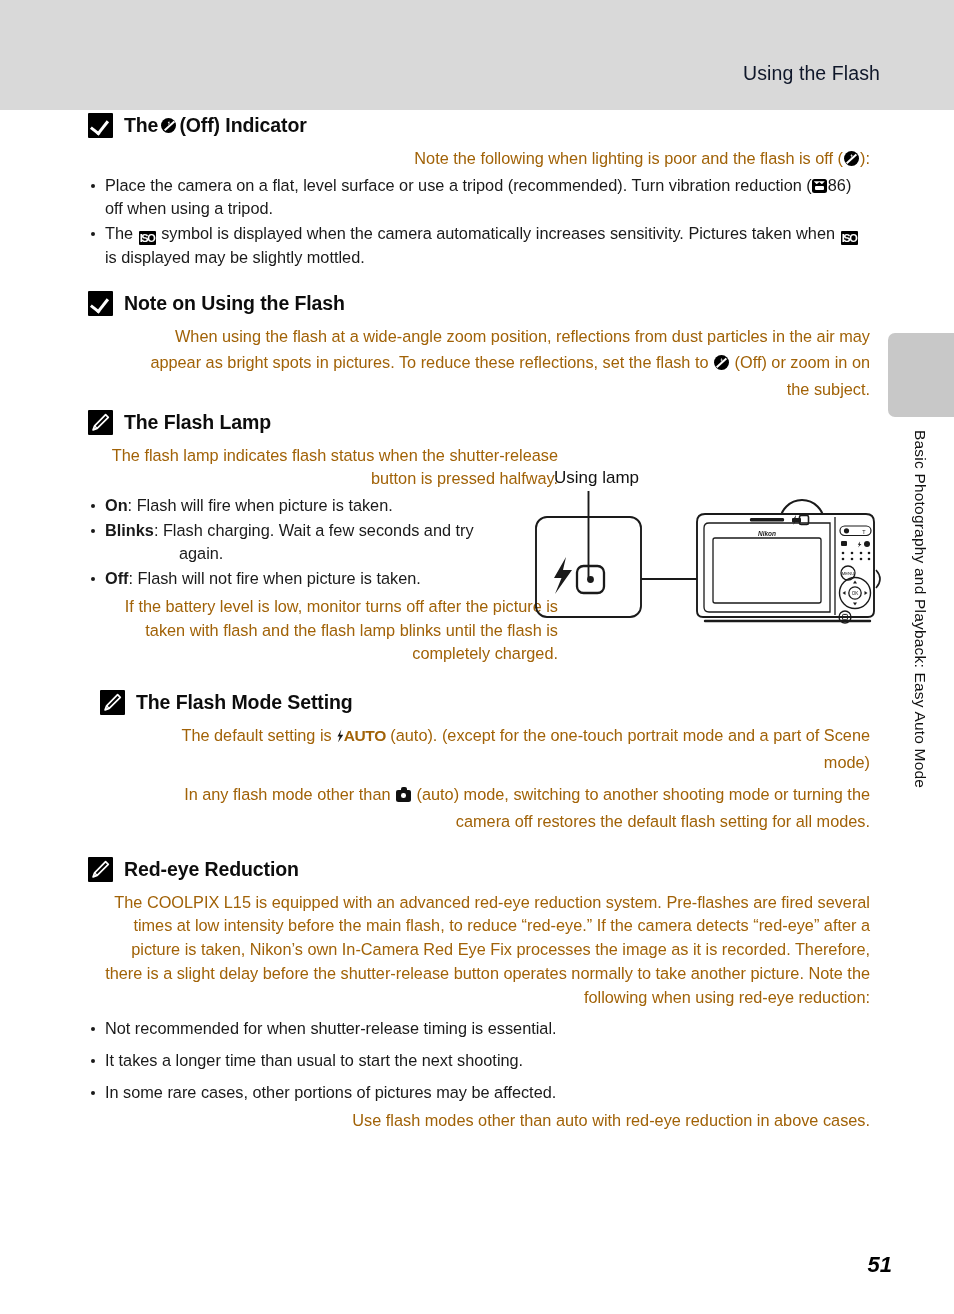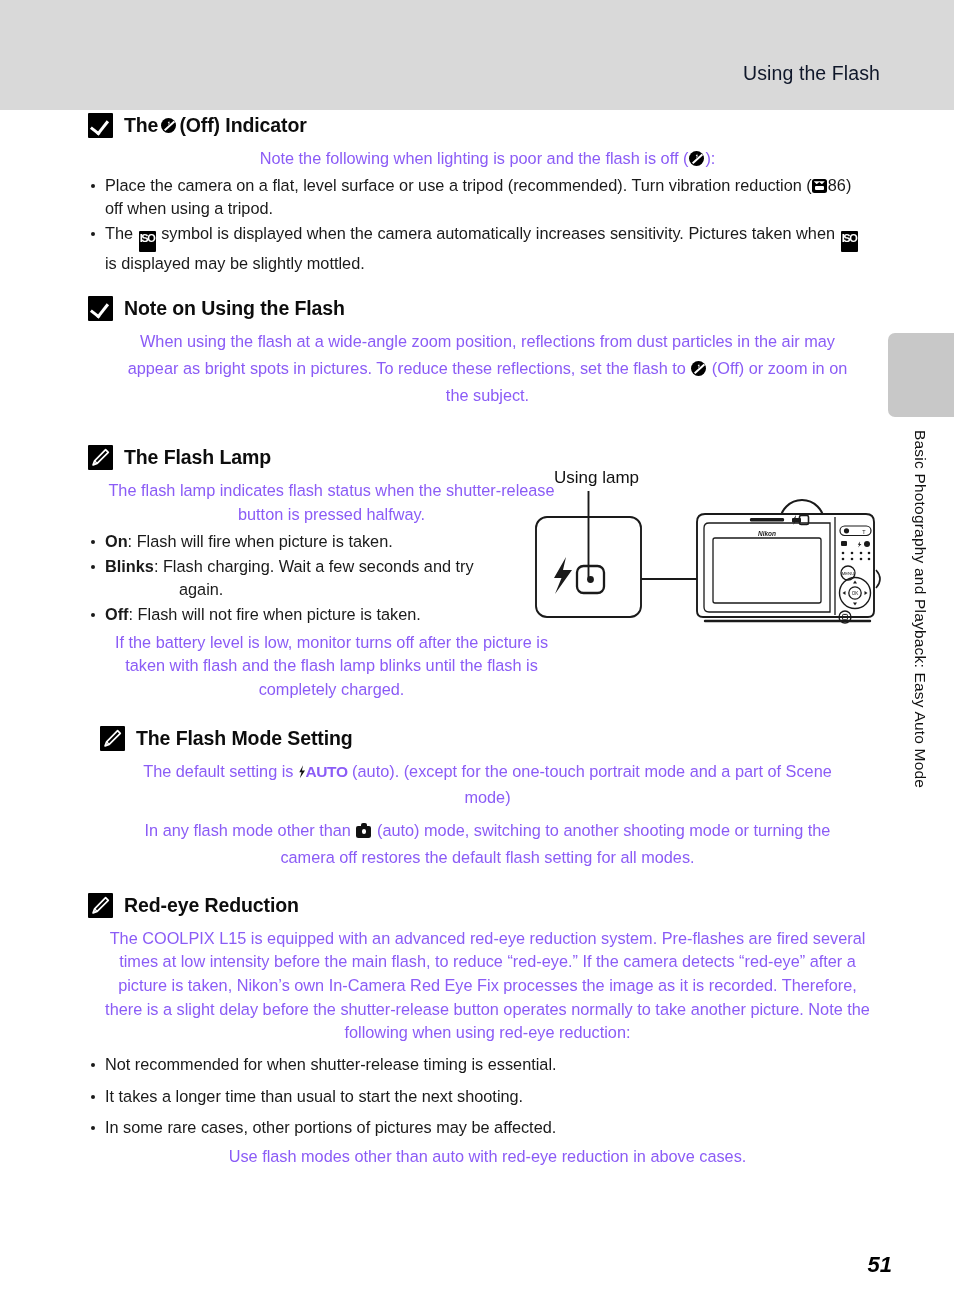--- a/index.html
+++ b/index.html
@@ -58,21 +58,21 @@
   }
   
   .ic-pencil{
     width:25px;height:25px;background:#000;flex:0 0 auto;
     position:relative;border-radius:1px;
   }
   .ic-pencil svg{position:absolute;left:0;top:0;}
   
   p.bd{
     margin:0 0 3px 17px;font-size:16.3px;line-height:1.455;
-    color:#8b5cf6;text-align:center;
+    color:#a16207;text-align:right;
   }
   p.bd.gap{margin-bottom:9px;}
   ul.bl{margin:0 0 4px 0;padding:0;list-style:none;}
   ul.bl li{
     position:relative;padding-left:17px;
     font-size:16.3px;line-height:1.455;margin-bottom:1px;color:#1a1a1a;
   }
   ul.bl li::before{
     content:"";position:absolute;left:3px;top:10px;
     width:4px;height:4px;border-radius:50%;background:#1a1a1a;
@@ -99,21 +99,21 @@
   }
   .g-book::before{
     content:"";position:absolute;left:2px;top:2.6px;width:11px;height:3px;
     background:#fff;clip-path:polygon(0 0,26% 100%,50% 22%,74% 100%,100% 0);
   }
   .g-book::after{
     content:"";position:absolute;left:3px;top:7px;width:9px;height:4.6px;
     background:#fff;border-radius:1px;
   }
   .g-iso{
-    display:inline-block;width:17px;height:21px;
+    display:inline-block;width:17px;height:14px;
     background:#000;position:relative;vertical-align:-2.5px;margin:0 1px;
     border-radius:1px;
     font-size:11px;font-weight:bold;color:#fff;line-height:15px;
     text-align:center;letter-spacing:-1.4px;
     font-family:"Liberation Sans", sans-serif;
   }
   .g-auto{
     display:inline-block;font-weight:bold;font-size:15.5px;
     letter-spacing:-.4px;vertical-align:0;
     font-family:"Liberation Sans", sans-serif;
@@ -195,21 +195,21 @@
       </h2>
   </div>
   <p class="bd">When using the flash at a wide-angle zoom position, reflections from dust particles in the air may</p>
   <p class="bd">
     <span>appear as bright spots in pictures. To reduce these reflections, set the flash to</span>
     <span class="g-flashoff"></span>
     <span>(Off) or zoom in on</span>
   </p>
   <p class="bd">the subject.</p>
 
-  <div class="sec-head" style="margin-top:38px;">
+  <div class="sec-head" style="margin-top:8px;">
     <span class="ic-pencil">
       <svg width="25" height="25" viewBox="0 0 25 25">
         <path d="M17.6 4.6 L20.3 7.3 L9.2 18.4 L5.1 19.9 L6.6 15.8 Z" fill="none" stroke="#fff" stroke-width="1.7" stroke-linejoin="round"></path>
         <path d="M6.6 15.8 L9.2 18.4" fill="none" stroke="#fff" stroke-width="1.4"></path>
       </svg>
     </span>
     <h2>
         <span>The Flash Lamp</span>
       </h2>
   </div>

